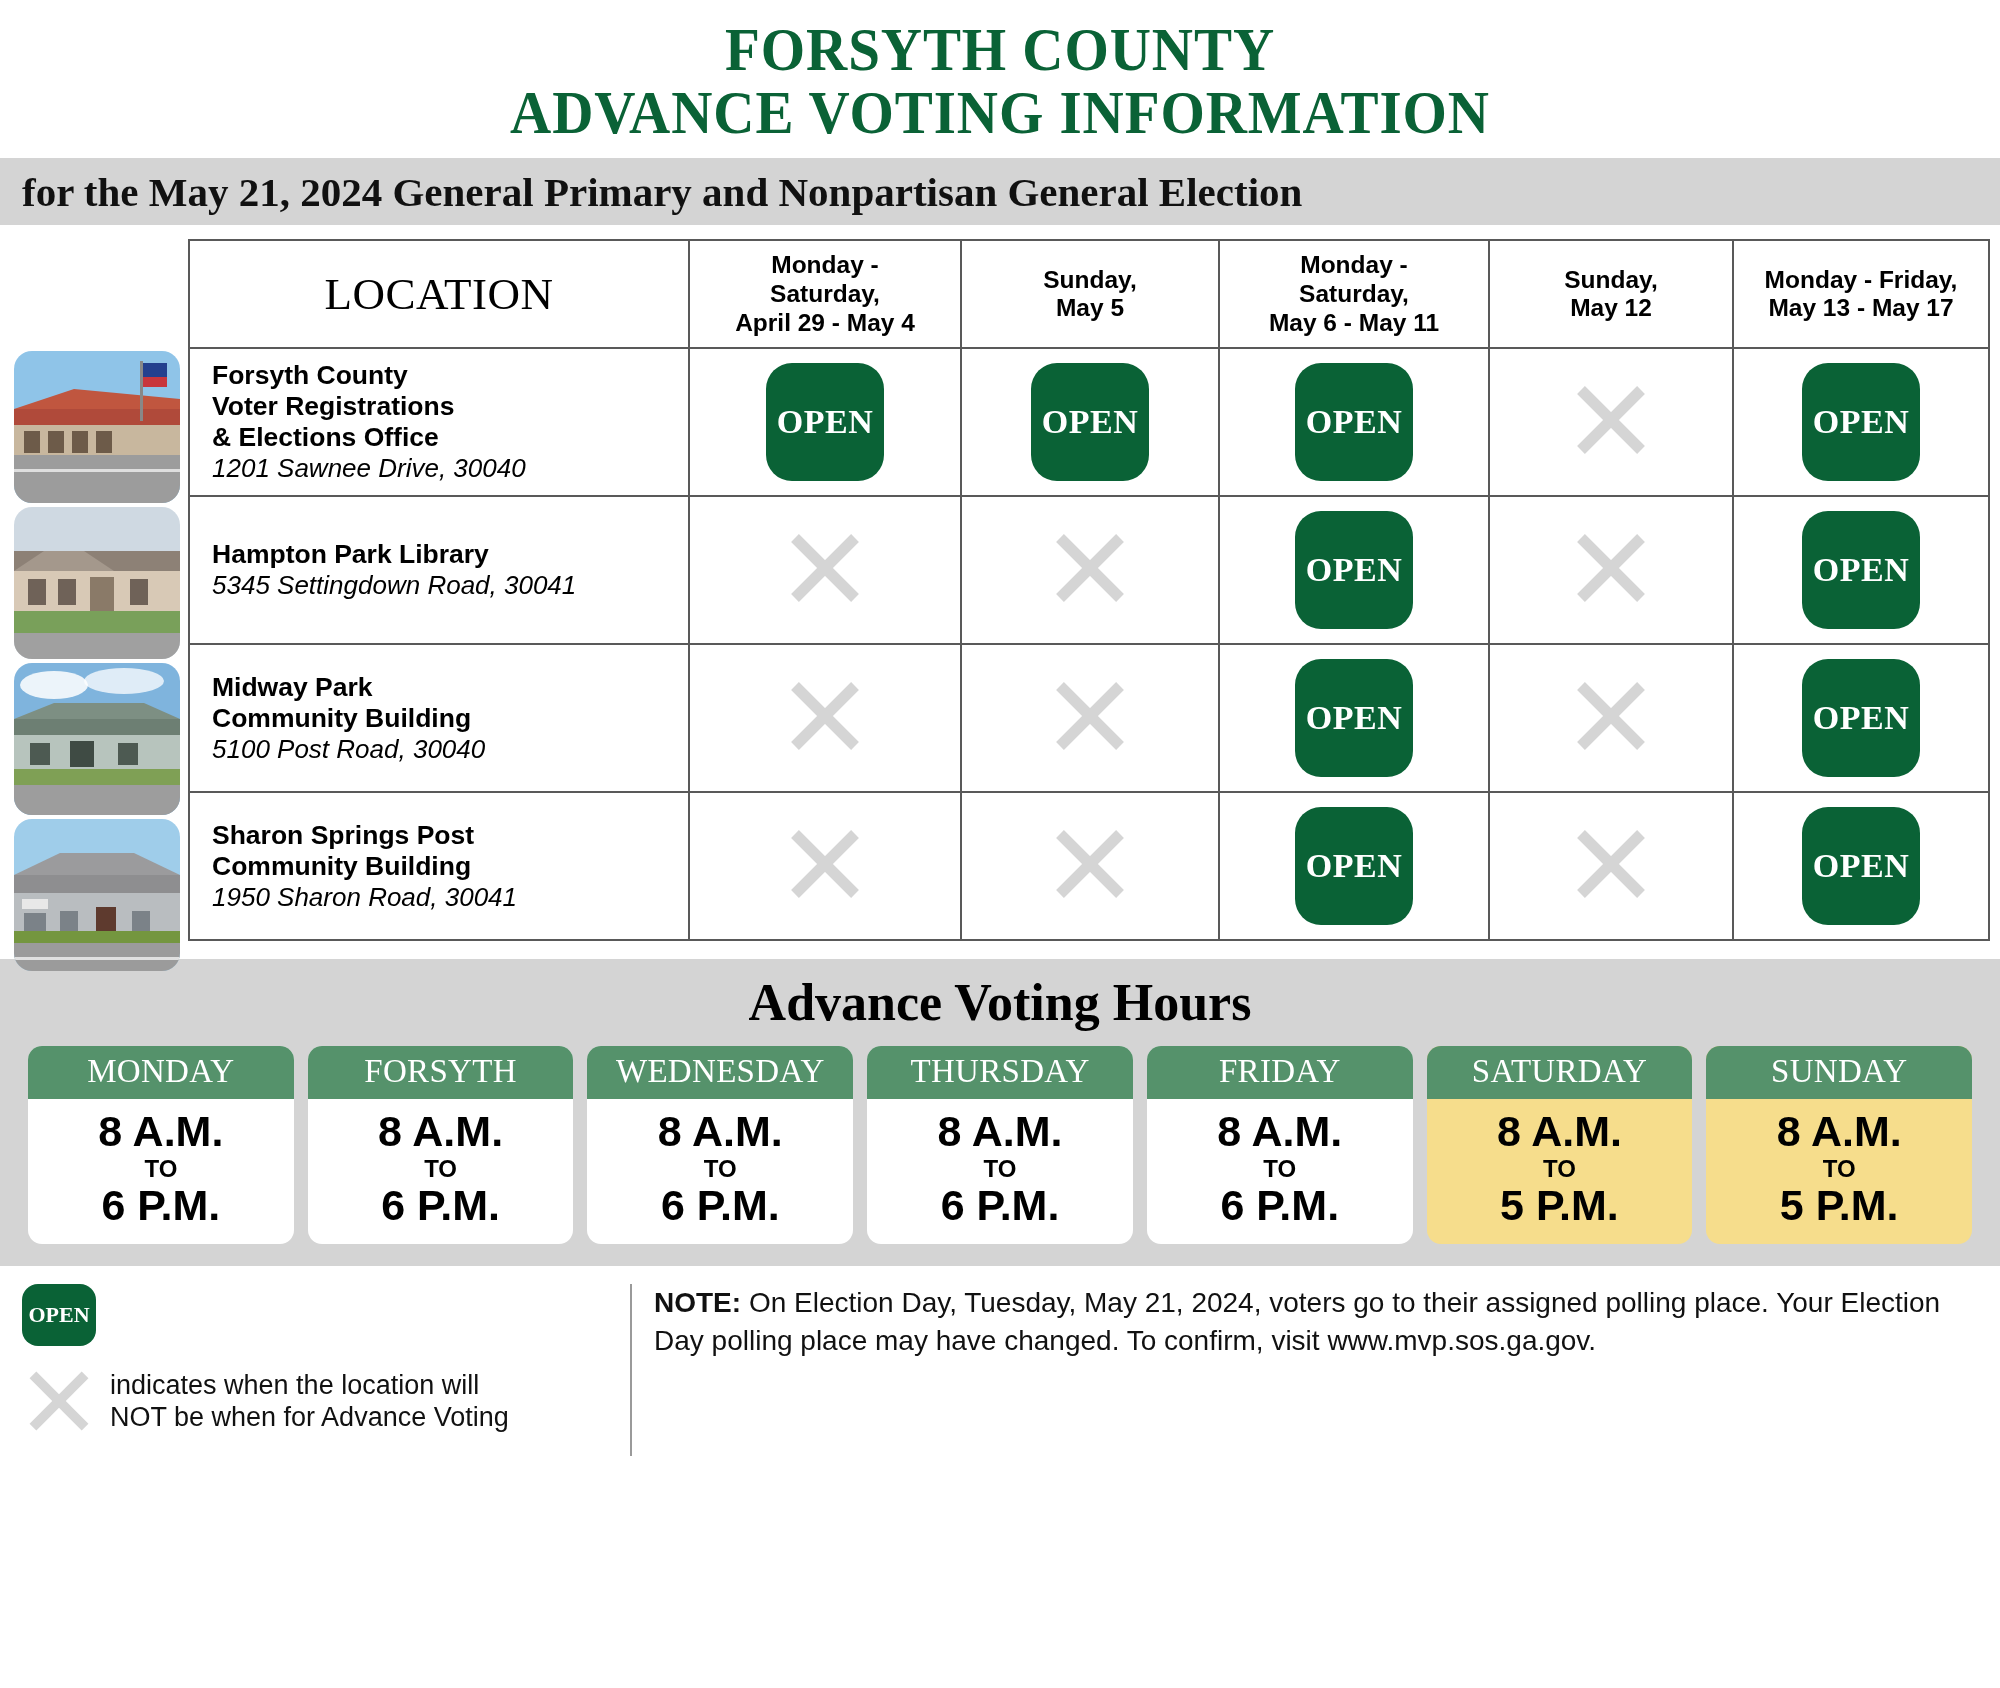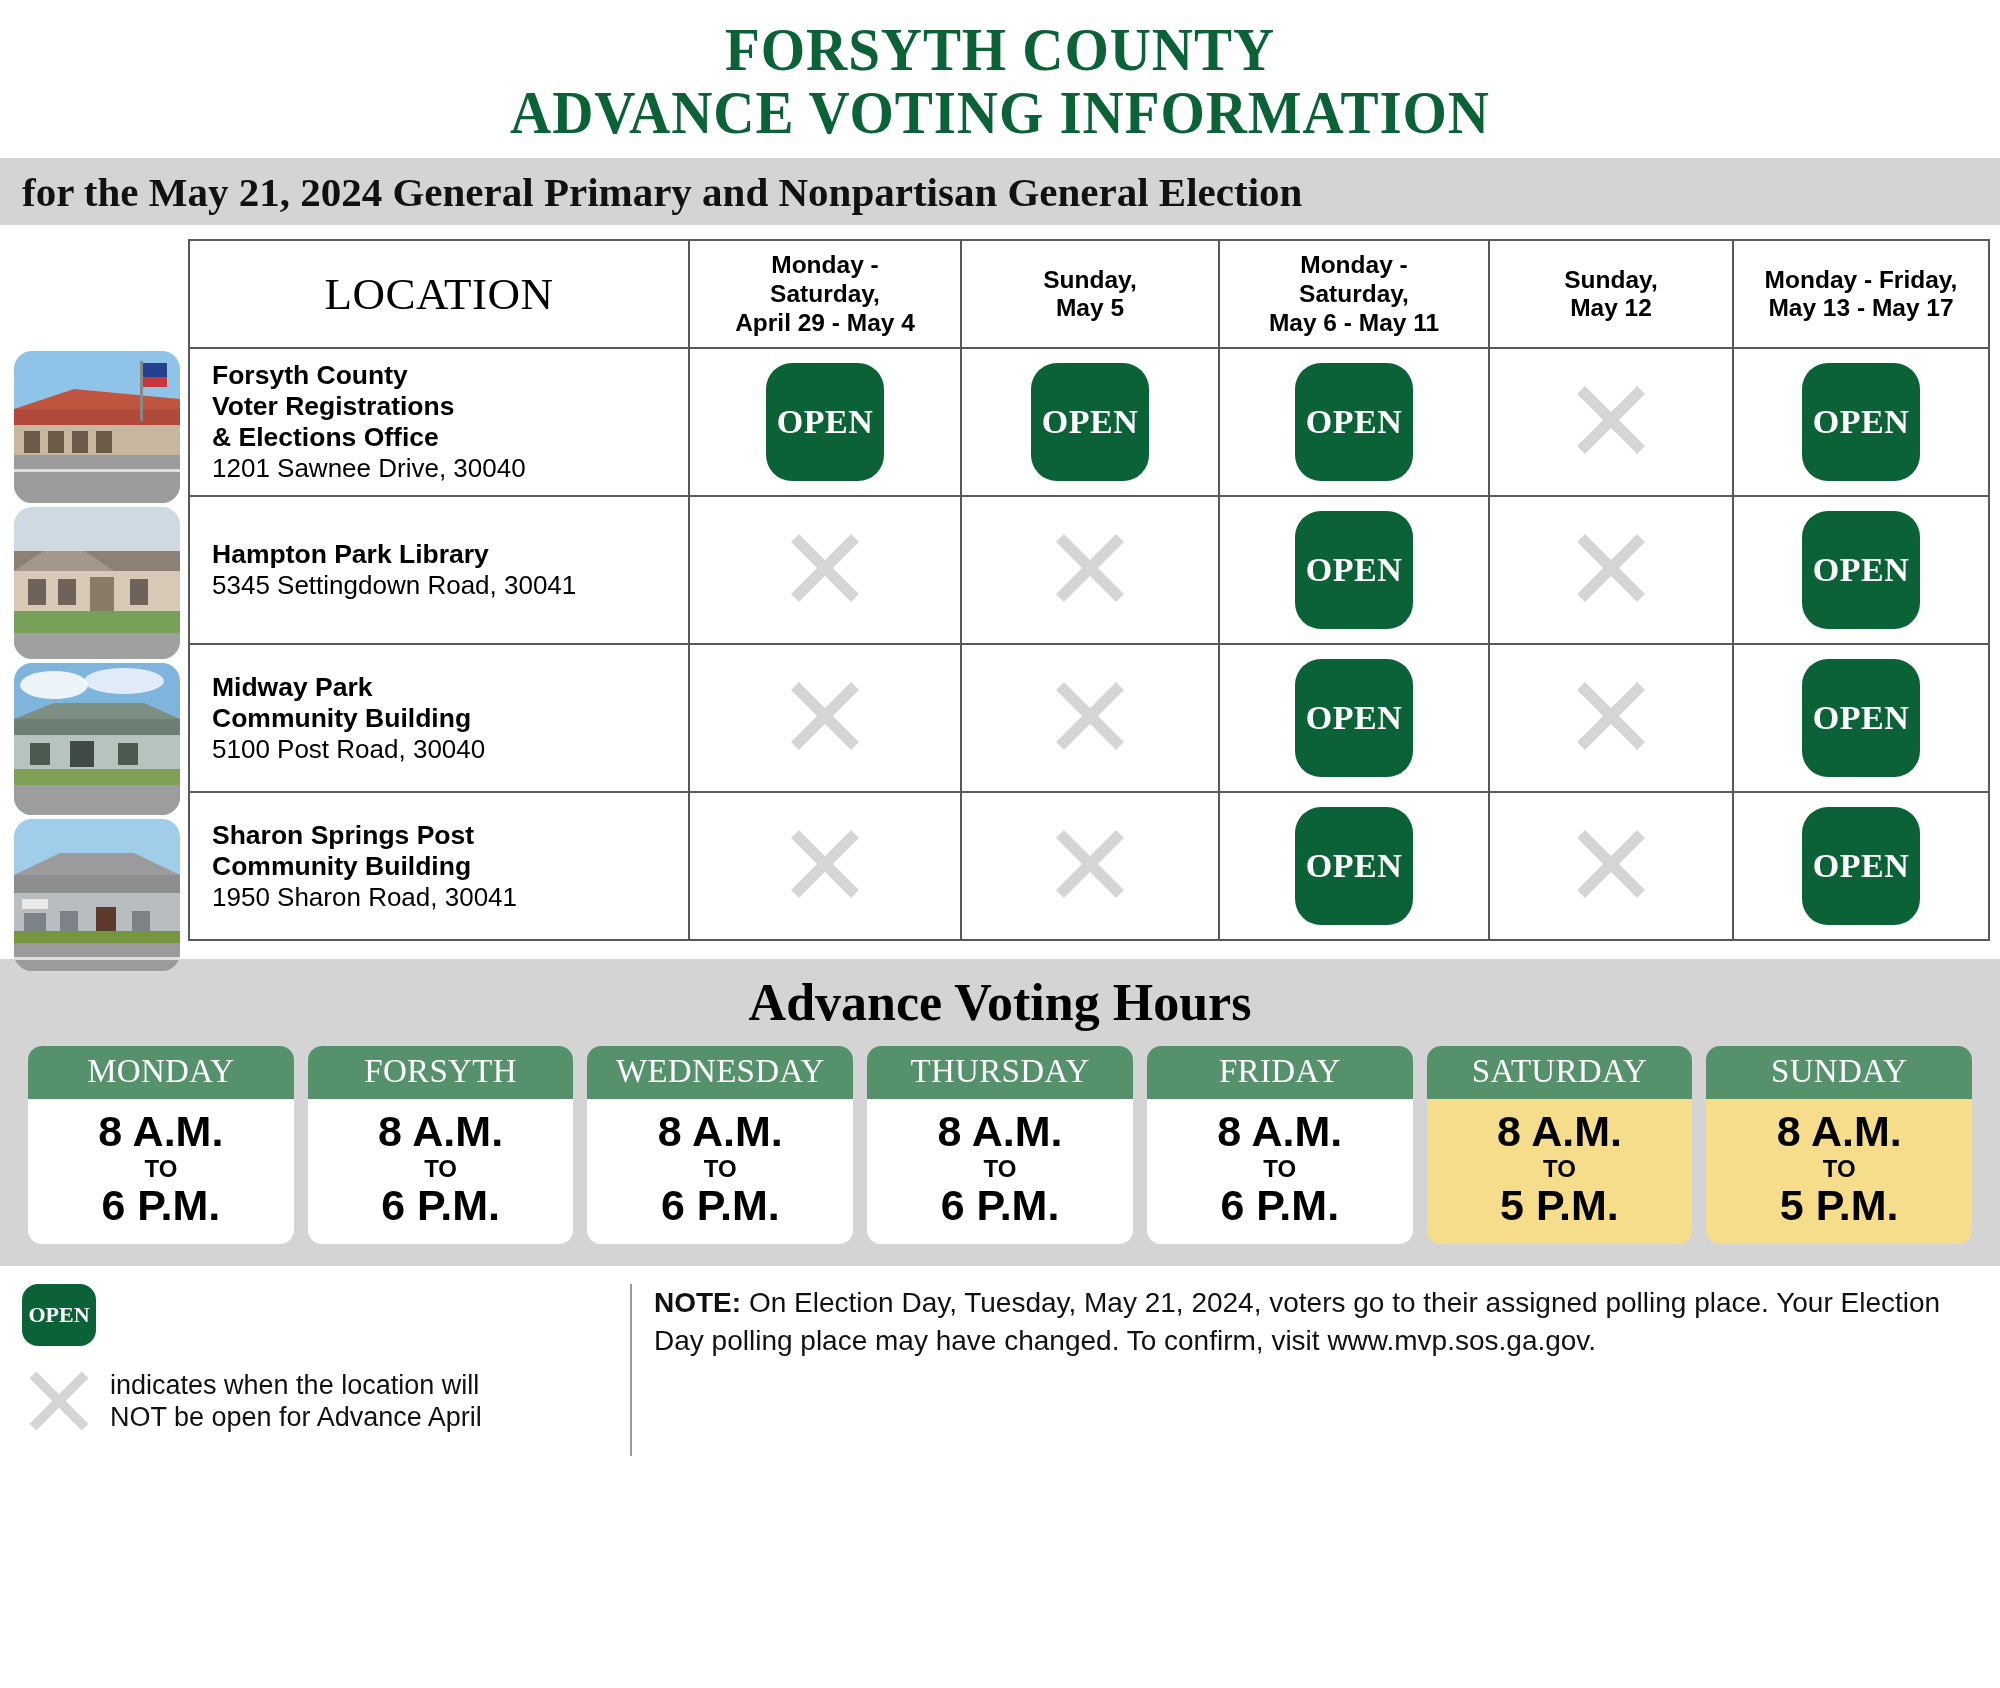--- a/index.html
+++ b/index.html
@@ -89,20 +89,21 @@
     font-size: 26.5px;
     line-height: 1.17;
     color: #000;
   }
   .loc-addr {
     font-family: "Liberation Sans", sans-serif;
     font-weight: normal;
     font-size: 26px;
     line-height: 1.2;
     color: #000;
+    font-style: italic;
   }
   td.mark-cell { text-align: center; }
 
   .open-badge {
     display: inline-flex;
     align-items: center;
     justify-content: center;
     width: 118px; height: 118px;
     background: #0a6236;
     border-radius: 26px;
@@ -596,21 +597,21 @@
         <div class="legend-x">
           <svg width="66" height="66" viewBox="0 0 76 76">
               <g stroke="#d5d5d5" stroke-width="11">
                 <line x1="8" y1="8" x2="68" y2="68"></line>
                 <line x1="68" y1="8" x2="8" y2="68"></line>
               </g>
             </svg>
         </div>
         <div class="legend-text">
           <div>indicates when the location will</div>
-          <div>NOT be open for Advance April</div>
+          <div>NOT be when for Advance Voting</div>
         </div>
       </div>
     </div>
 
     <div class="notes-col">
       <div class="note">
         <b>NOTE:</b>
         <span>On Election Day, Tuesday, May 21, 2024, voters go to their assigned polling place. Your Election Day polling place may have changed. To confirm, visit www.mvp.sos.ga.gov.</span>
       </div>
     </div>

